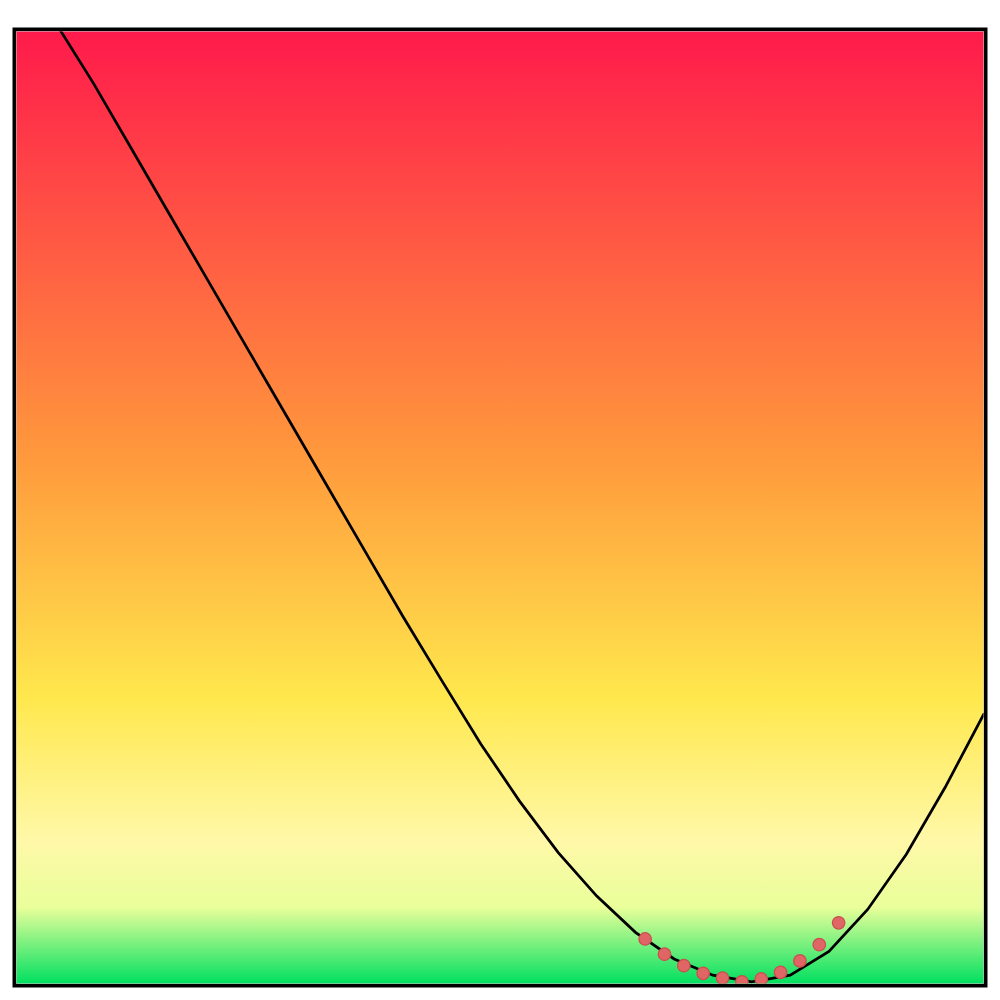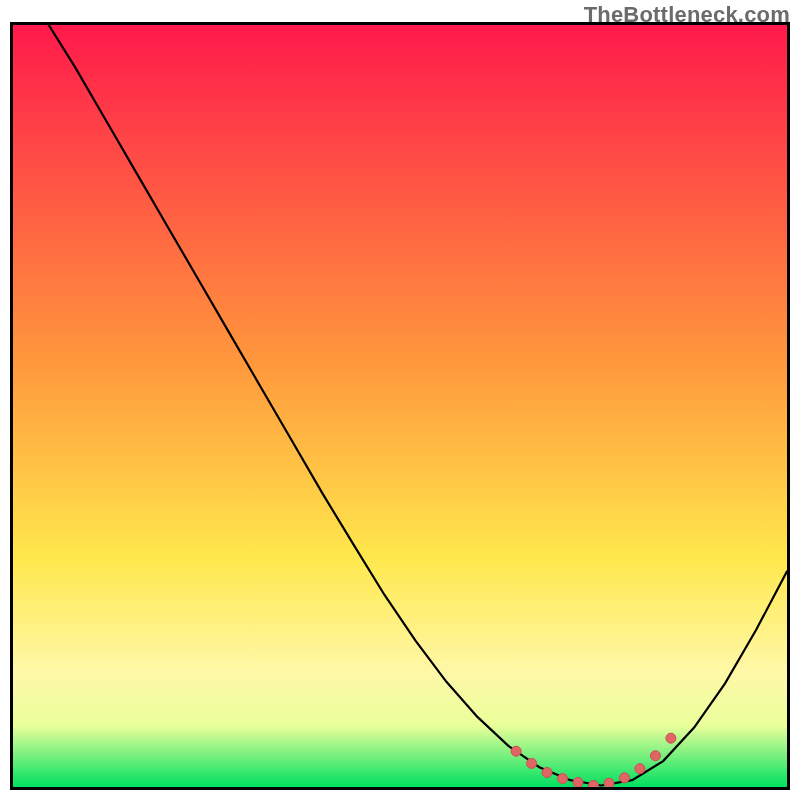--- a/index.html
+++ b/index.html
@@ -39,21 +39,20 @@
     display: block;
     width: 100%;
     height: 100%;
   }
 </style>
 </head>
 <body>
 
 <div class="stage">
 
-  <div class="watermark">TheBottleneck.com</div>
 
   <div class="plot-frame">
     <svg class="plot" viewBox="0 0 774 762" preserveAspectRatio="none">
       <defs>
         <linearGradient id="bg-grad" x1="0" y1="0" x2="0" y2="1">
           <stop offset="0" stop-color="#ff1a4b"></stop>
           <stop offset="0.45" stop-color="#ff9a3c"></stop>
           <stop offset="0.70" stop-color="#ffe84d"></stop>
           <stop offset="0.85" stop-color="#fff8a8"></stop>
           <stop offset="0.92" stop-color="#e9ff9a"></stop>

